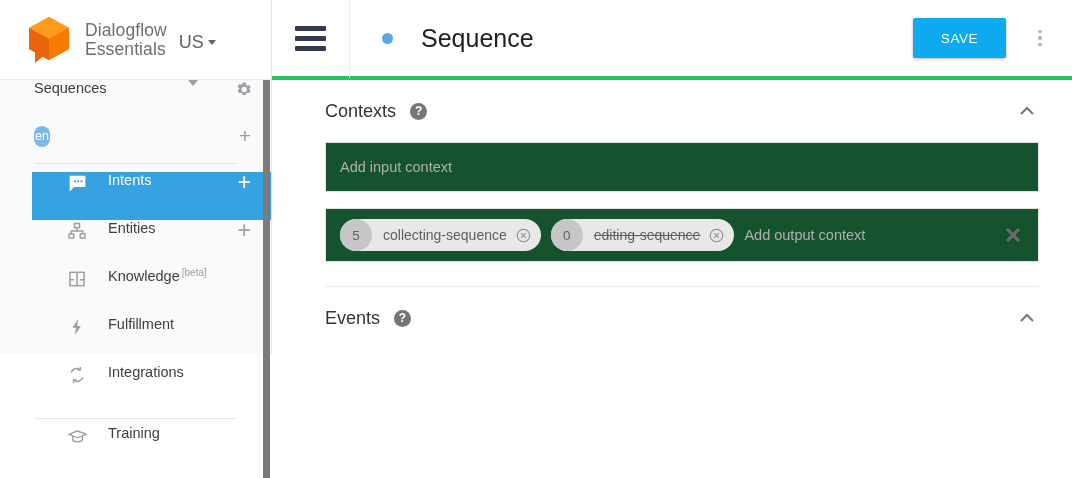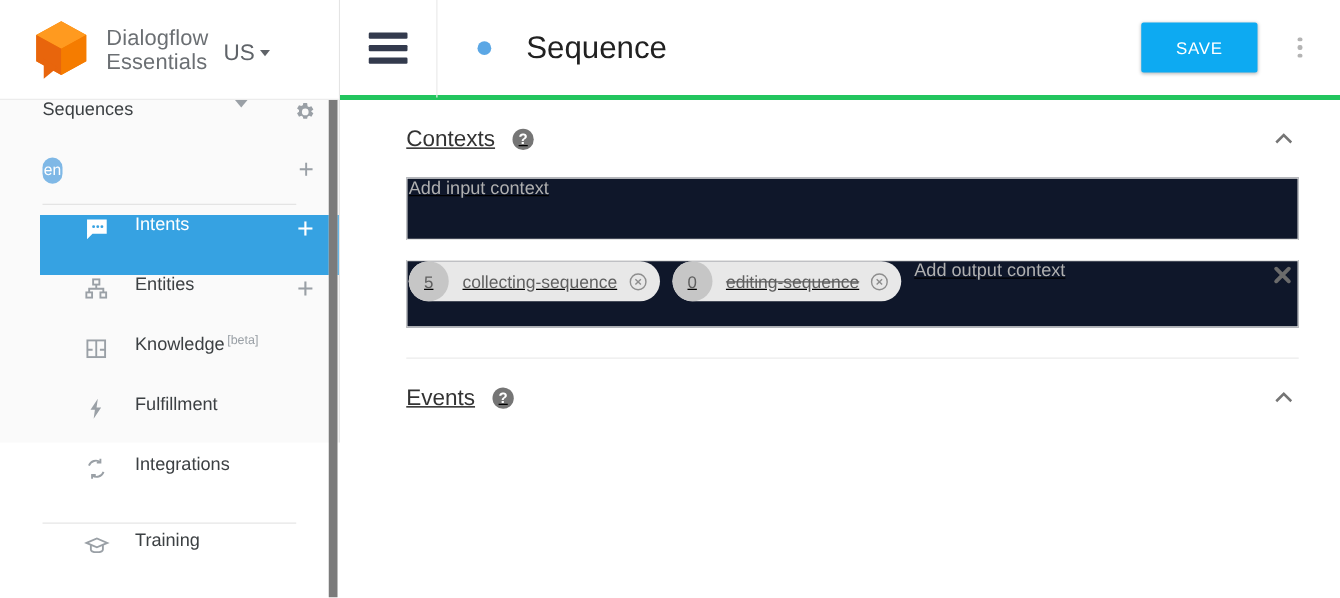--- a/index.html
+++ b/index.html
@@ -142,42 +142,42 @@
     cursor: pointer;
     font-family: "Liberation Sans", sans-serif;
   }
   .kebab {
     width: 48px; height: 48px; margin-right: 8px; margin-left: 10px;
     display: flex; flex-direction: column; align-items: center; justify-content: center;
     gap: 3px; cursor: pointer;
   }
   .kebab i { width: 3.5px; height: 3.5px; border-radius: 50%; background: #b4b4b4; display: block; }
 
-  .content { padding: 0; text-decoration: underline; }
+  .content { padding: 0; }
   .section { padding: 0 33px 0 53px; }
   .sec-head {
     display: flex; align-items: center;
     height: 62px;
   }
   .sec-title { font-size: 18px; color: #333333; }
   .help {
     width: 17px; height: 17px; border-radius: 50%;
     background: #757575; color: #ffffff;
     font-size: 12px; font-weight: bold;
     display: flex; align-items: center; justify-content: center;
     margin-left: 14px; cursor: pointer;
     font-family: "Liberation Sans", sans-serif;
   }
   .sec-spacer { flex: 1; }
   .chev { width: 24px; height: 24px; cursor: pointer; }
 
   .field {
-    border: 1px solid #e3e3e3; background: #0f172a;
-    min-height: 50px; display: flex; 
-    padding: 0 1px; margin-bottom: 0;
+    border: 1px solid #e3e3e3; background: #14532d;
+    min-height: 50px; display: flex; align-items: center;
+    padding: 0 14px; margin-bottom: 0;
   }
   .field.ctx-in { height: 50px; }
   .field.ctx-out { height: 54px; margin-top: 16px; }
   .field.ev { height: 54px; }
   .placeholder { color: #b0b0b0; font-size: 14.5px; }
   .ctx-chip {
     display: flex; align-items: center;
     background: #e8e8e8; border-radius: 16px;
     height: 32px; padding-right: 10px; margin-right: 10px;
   }

